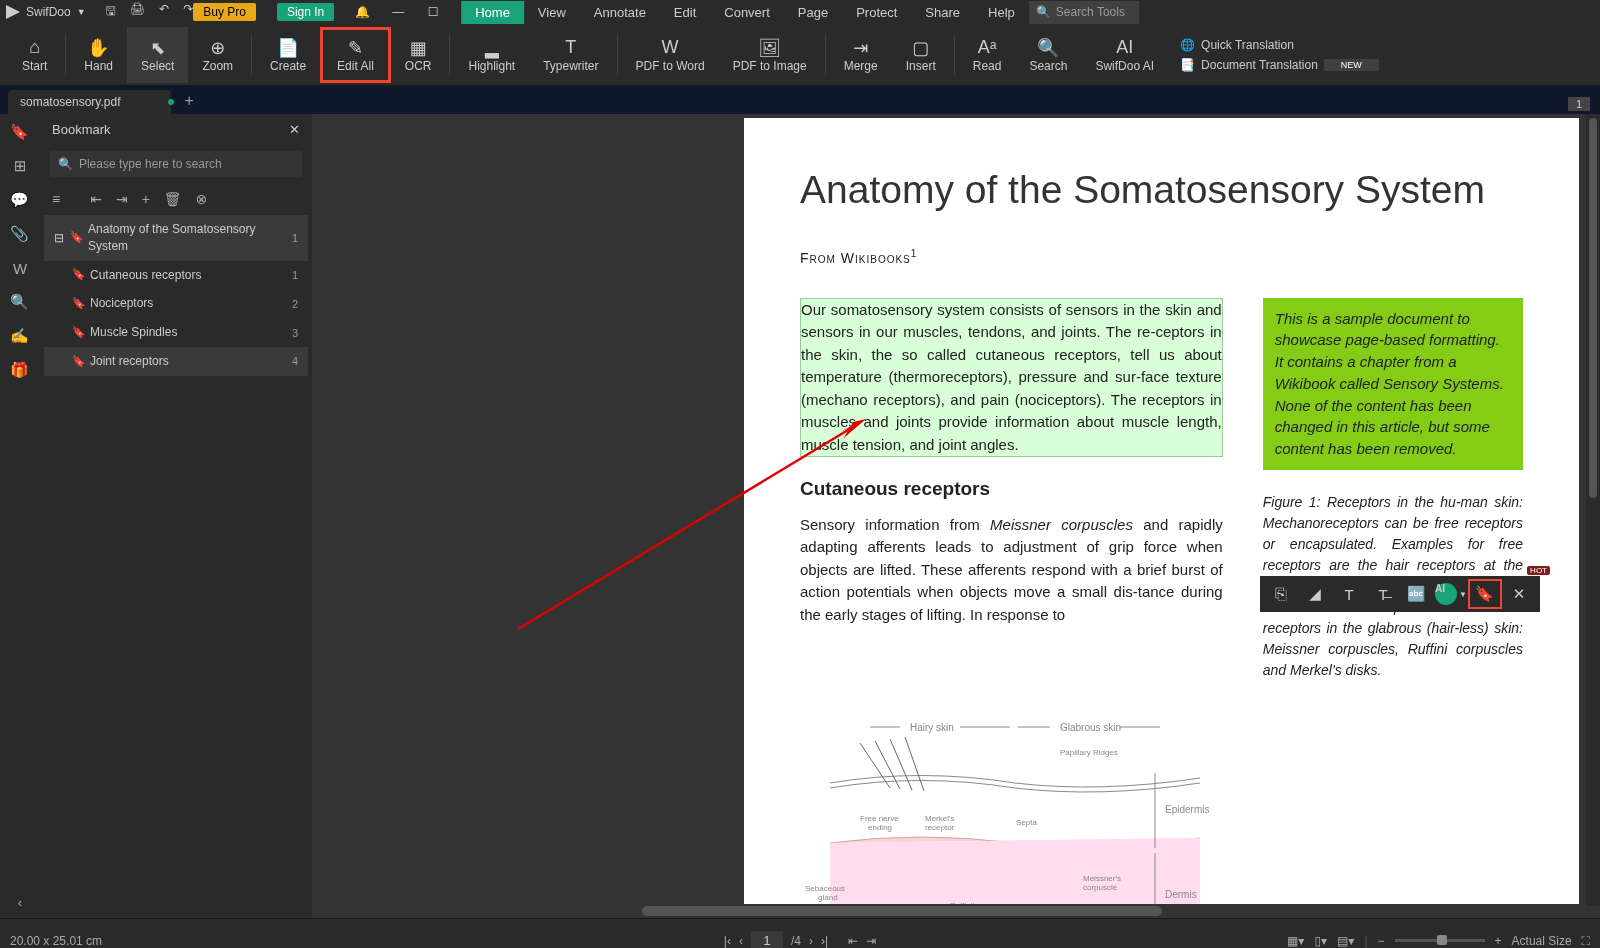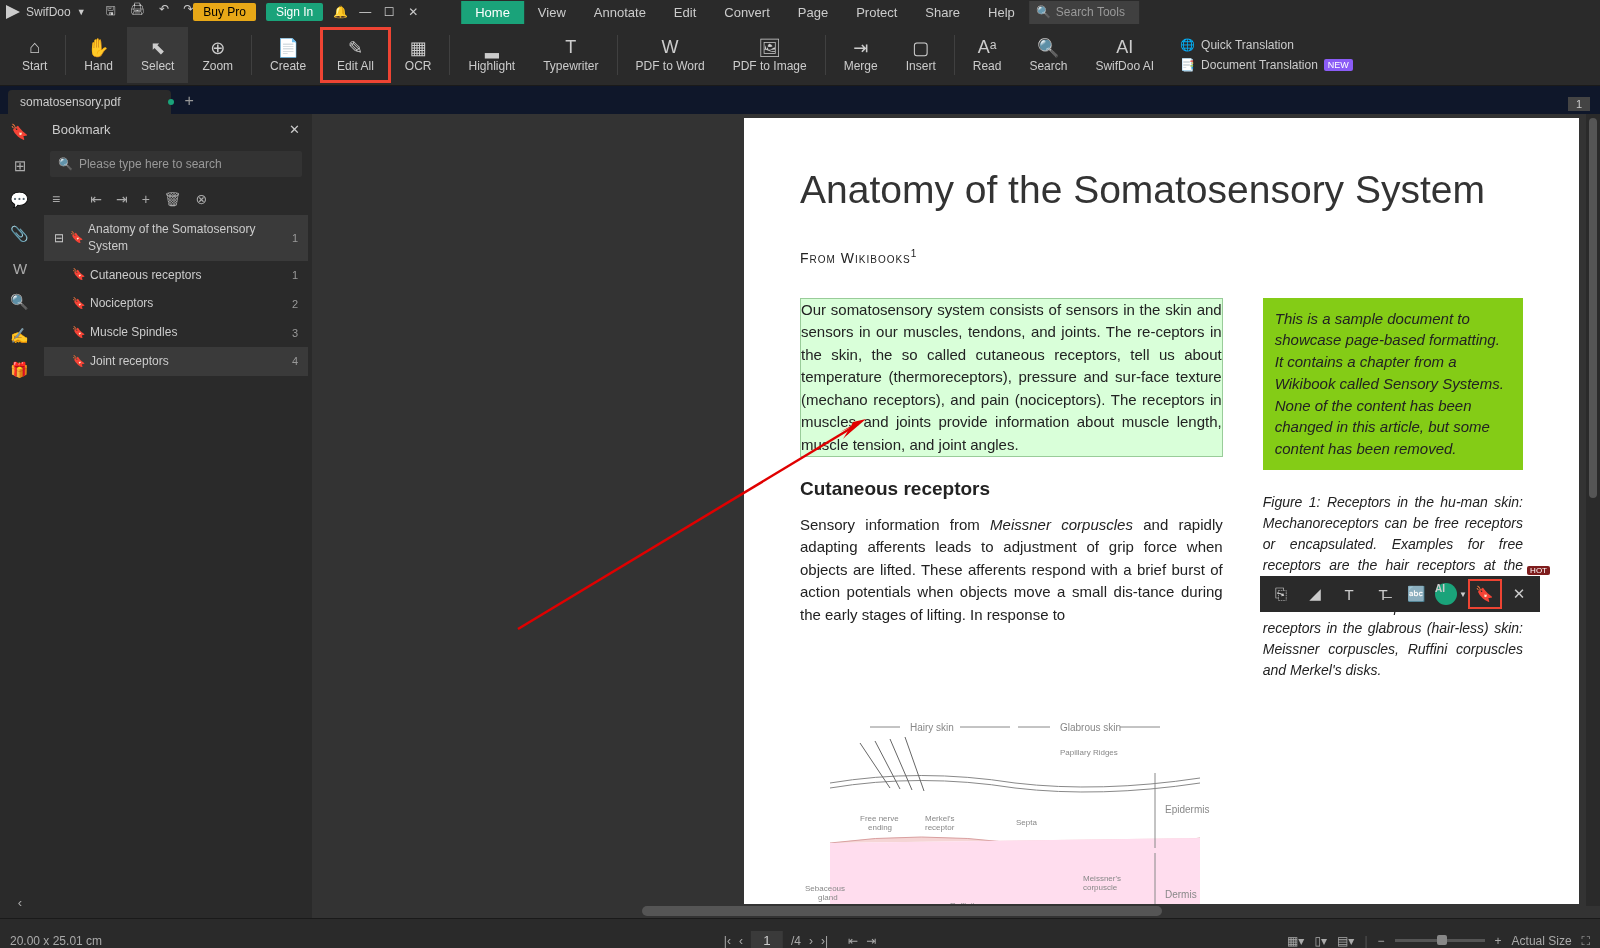--- a/index.html
+++ b/index.html
@@ -6,32 +6,32 @@
 body { width: 1600px; height: 948px; background: #2a2a2a; color: #ccc; overflow: hidden; position: relative; }
 .titlebar { height: 24px; background: #2a2a2a; display: flex; align-items: center; padding: 0 6px; font-size: 12px; }
 .titlebar .logo { width: 14px; height: 14px; background: #ccc; clip-path: polygon(0 0, 100% 50%, 0 100%); margin-right: 6px; }
 .titlebar .app-name { color: #ccc; }
 .titlebar .drop { margin-left: 6px; font-size: 9px; }
 .titlebar .qat { display: flex; gap: 14px; margin-left: 20px; }
 .titlebar .menu { display: flex; gap: 0; margin-left: auto; margin-right: auto; position: absolute; left: 50%; transform: translateX(-50%); }
 .titlebar .menu-item { padding: 4px 14px; cursor: pointer; font-size: 13px; }
 .titlebar .menu-item.active { background: #1aa37a; color: #fff; }
 .titlebar .search { background: #404040; padding: 3px 8px; width: 110px; font-size: 12px; color: #999; display: flex; align-items: center; gap: 4px; }
-.titlebar .right { display: flex; align-items: center; gap: 10px; }
+.titlebar .right { display: flex; align-items: center; gap: 21px; }
 .titlebar .buy { background: #e8a817; color: #000; padding: 2px 10px; font-size: 12px; border-radius: 2px; }
 .titlebar .signin { background: #1aa37a; color: #fff; padding: 2px 10px; font-size: 12px; border-radius: 2px; }
 .titlebar .win-btn { width: 14px; text-align: center; cursor: pointer; }
 .ribbon { height: 62px; background: #2a2a2a; display: flex; align-items: center; padding: 0 8px; gap: 0; border-bottom: 1px solid #1a1a1a; }
 .ribbon .rbtn { display: flex; flex-direction: column; align-items: center; justify-content: center; padding: 4px 14px; font-size: 12px; cursor: pointer; height: 56px; }
 .ribbon .rbtn .ricon { font-size: 18px; height: 22px; display: flex; align-items: center; }
 .ribbon .sep { width: 1px; height: 40px; background: #404040; margin: 0 4px; }
 .ribbon .rbtn.highlighted { border: 3px solid #e43; }
 .ribbon .trans-group { display: flex; flex-direction: column; gap: 6px; padding: 0 12px; font-size: 12px; }
 .ribbon .trans-item { display: flex; align-items: center; gap: 6px; }
-.ribbon .new-badge { background: #8b5cf6; color: #fff; font-size: 9px; padding: 1px 4px; border-radius: 2px; }
+.ribbon .new-badge { background: #404040; color: #fff; font-size: 9px; padding: 1px 17px; border-radius: 2px; }
 .tabbar { height: 28px; background: #0f172a; display: flex; align-items: flex-end; padding-left: 8px; position: relative; }
 .tabbar .tab { background: #2a2a2a; padding: 5px 50px 5px 12px; font-size: 12px; border-radius: 4px 4px 0 0; display: flex; align-items: center; gap: 8px; }
 .tabbar .tab .dot { width: 6px; height: 6px; background: #1aa37a; border-radius: 50%; position: absolute; left: 168px; }
 .tabbar .plus { margin-left: 14px; margin-bottom: 4px; color: #999; cursor: pointer; }
 .tabbar .pagenum { position: absolute; right: 10px; background: #444; padding: 1px 8px; font-size: 11px; bottom: 3px; }
 .main { display: flex; height: 804px; background: #333; }
 .sidenav { width: 40px; background: #2a2a2a; display: flex; flex-direction: column; align-items: center; padding-top: 8px; gap: 14px; }
 .sidenav .snicon { width: 20px; height: 20px; display: flex; align-items: center; justify-content: center; font-size: 15px; cursor: pointer; color: #aaa; }
 .sidenav .gift { color: #e43; }
 .sidenav .collapse { margin-top: auto; margin-bottom: 8px; font-size: 13px; color: #aaa; cursor: pointer; }

